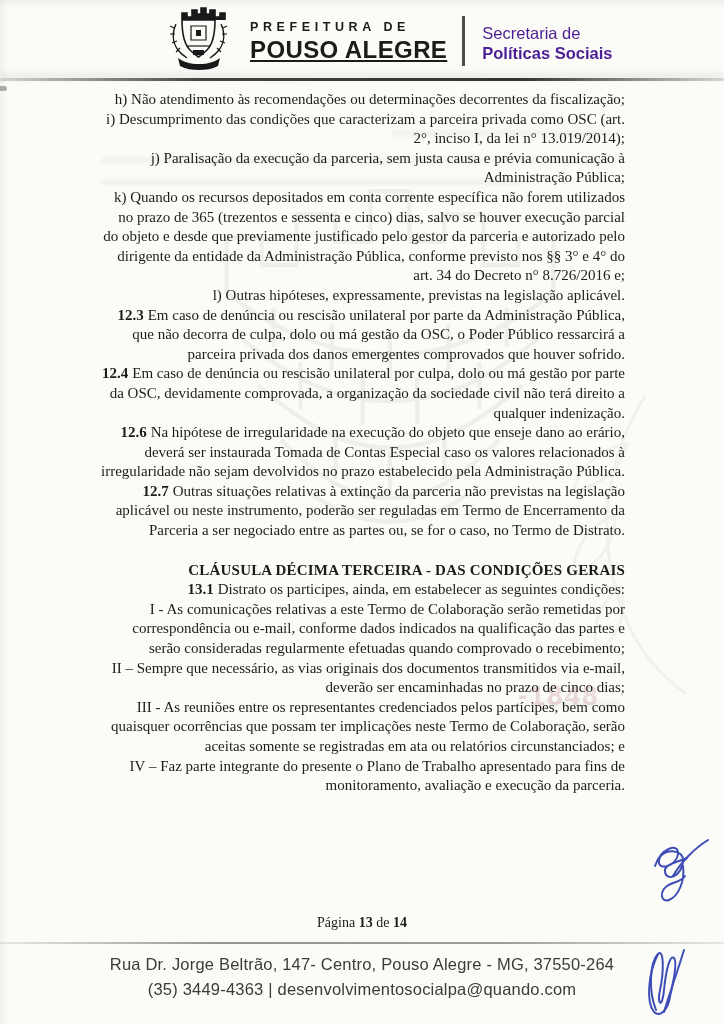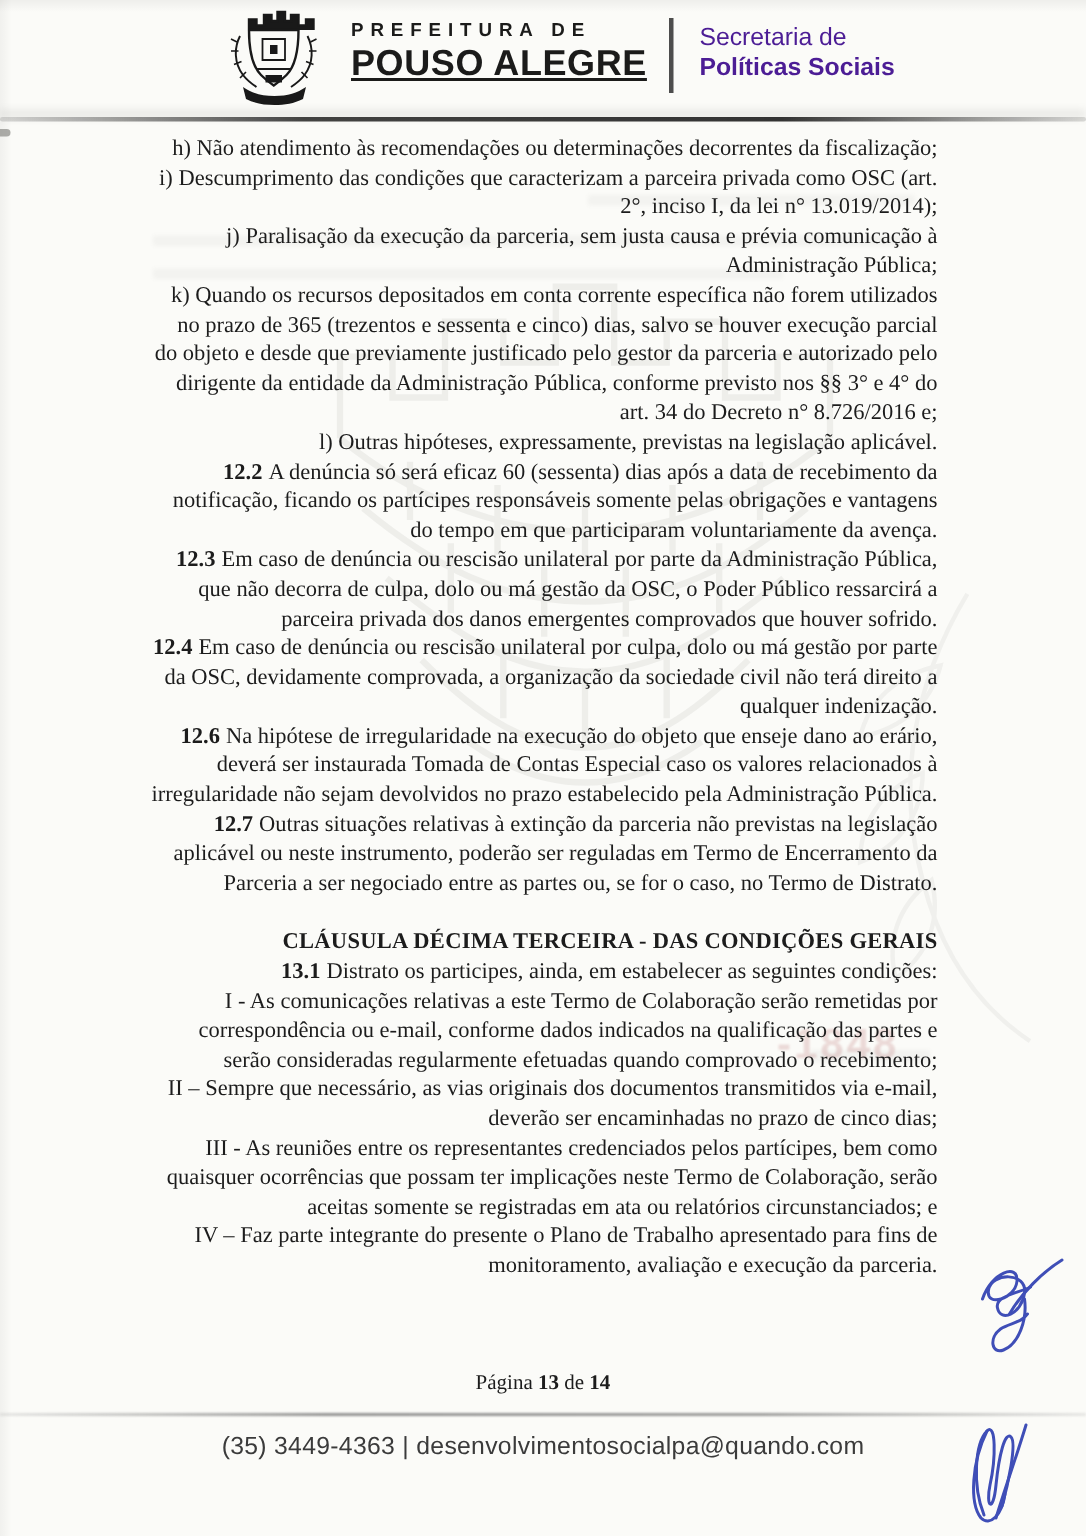--- a/index.html
+++ b/index.html
@@ -13,21 +13,21 @@
   }
   
   .edge-top   { position:absolute; top:0; left:0; right:0; height:8px;
                 background:linear-gradient(rgba(0,0,0,.05), transparent); }
   .edge-left  { position:absolute; top:0; left:0; bottom:0; width:8px;
                 background:linear-gradient(90deg, rgba(0,0,0,.045), transparent); }
   .corner-dot { position:absolute; left:0; top:86px; width:7px; height:5px;
                 background:#8a8a86; border-radius:0 3px 3px 0; opacity:.7; }
 
   
-  .letterhead { position:absolute; top:4px; left:146px; display:flex; align-items:flex-start; }
+  .letterhead { position:absolute; top:4px; left:162px; display:flex; align-items:center; }
   .crest { flex:0 0 auto; }
   .brand { margin-left:14px; padding-top:9px; font-family:"Liberation Sans", sans-serif; color:#1b1b1a; }
   .brand-top  { font-size:12.5px; font-weight:700; letter-spacing:4.6px; white-space:nowrap; }
   .brand-name { font-size:24px; font-weight:700; letter-spacing:.4px; margin-top:2px; white-space:nowrap;text-decoration:underline; }
   .vdiv { width:3px; height:50px; background:#4d4d4d; margin:8px 17px 0 15px; }
   .dept { padding-top:11px; font-family:"Liberation Sans", sans-serif; font-size:16.5px;
           line-height:20px; color:#4c1d95; }
   .dept-strong { font-weight:700; }
 
   
@@ -143,21 +143,20 @@
   </header>
 
   <div class="rule rule-top"></div>
 
   <main class="doc">
     <p><span class="lead"></span><span>h) Não atendimento às recomendações ou determinações decorrentes da fiscalização;</span></p>
     <p><span class="lead"></span><span>i) Descumprimento das condições que caracterizam a parceira privada como OSC (art. 2°, inciso I, da lei n° 13.019/2014);</span></p>
     <p><span class="lead"></span><span>j) Paralisação da execução da parceria, sem justa causa e prévia comunicação à Administração Pública;</span></p>
     <p><span class="lead"></span><span>k) Quando os recursos depositados em conta corrente específica não forem utilizados no prazo de 365 (trezentos e sessenta e cinco) dias, salvo se houver execução parcial do objeto e desde que previamente justificado pelo gestor da parceria e autorizado pelo dirigente da entidade da Administração Pública, conforme previsto nos §§ 3° e 4° do art. 34 do Decreto n° 8.726/2016 e;</span></p>
     <p><span class="lead"></span><span>l) Outras hipóteses, expressamente, previstas na legislação aplicável.</span></p>
-    <p><span class="lead">12.2</span><span>A denúncia só será eficaz 60 (sessenta) dias após a data de recebimento da notificação, ficando os partícipes responsáveis somente pelas obrigações e vantagens do tempo em que participaram voluntariamente da avença.</span></p>
     <p><span class="lead">12.3</span><span>Em caso de denúncia ou rescisão unilateral por parte da Administração Pública, que não decorra de culpa, dolo ou má gestão da OSC, o Poder Público ressarcirá a parceira privada dos danos emergentes comprovados que houver sofrido.</span></p>
     <p><span class="lead">12.4</span><span>Em caso de denúncia ou rescisão unilateral por culpa, dolo ou má gestão por parte da OSC, devidamente comprovada, a organização da sociedade civil não terá direito a qualquer indenização.</span></p>
     <p><span class="lead">12.6</span><span>Na hipótese de irregularidade na execução do objeto que enseje dano ao erário, deverá ser instaurada Tomada de Contas Especial caso os valores relacionados à irregularidade não sejam devolvidos no prazo estabelecido pela Administração Pública.</span></p>
     <p><span class="lead">12.7</span><span>Outras situações relativas à extinção da parceria não previstas na legislação aplicável ou neste instrumento, poderão ser reguladas em Termo de Encerramento da Parceria a ser negociado entre as partes ou, se for o caso, no Termo de Distrato.</span></p>
 
     <p class="clause-heading">CLÁUSULA DÉCIMA TERCEIRA - DAS CONDIÇÕES GERAIS</p>
 
     <p><span class="lead">13.1</span><span>Distrato os participes, ainda, em estabelecer as seguintes condições:</span></p>
     <p><span class="lead"></span><span>I - As comunicações relativas a este Termo de Colaboração serão remetidas por correspondência ou e-mail, conforme dados indicados na qualificação das partes e serão consideradas regularmente efetuadas quando comprovado o recebimento;</span></p>
     <p><span class="lead"></span><span>II – Sempre que necessário, as vias originais dos documentos transmitidos via e-mail, deverão ser encaminhadas no prazo de cinco dias;</span></p>
@@ -168,20 +167,21 @@
   <div class="page-num">
     <span>Página</span>
     <b>13</b>
     <span>de</span>
     <b>14</b>
   </div>
 
   <div class="rule rule-bottom"></div>
 
   <div class="addr">
+    <div>Rua Dr. Jorge Beltrão, 147- Centro, Pouso Alegre - MG, 37550-264</div>
     <div>
       <span>(35) 3449-4363</span>
       <span>|</span>
       <span>desenvolvimentosocialpa@quando.com</span>
     </div>
   </div>
 
   <svg class="sig sig-1" width="68" height="80" viewBox="0 0 68 80">
     <g fill="none" stroke="#2b3cb0" stroke-width="2" stroke-linecap="round" opacity=".9">
       <path d="M63,4 C50,12 36,26 28,40"></path>

